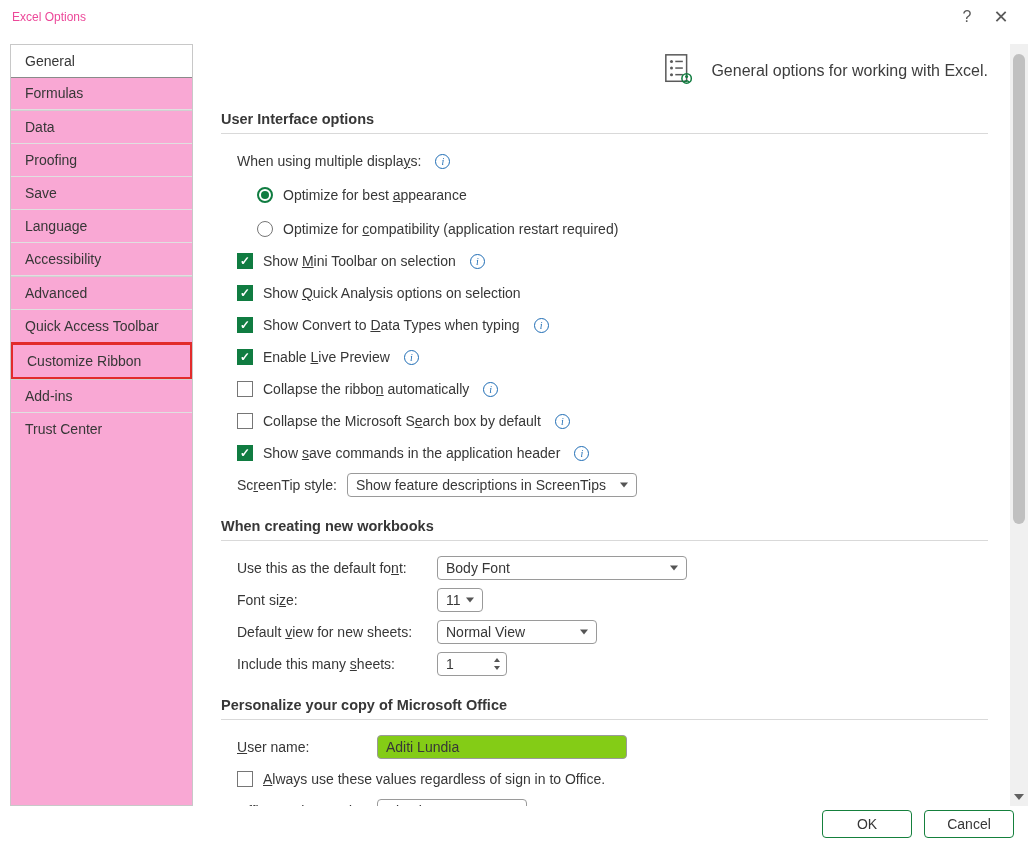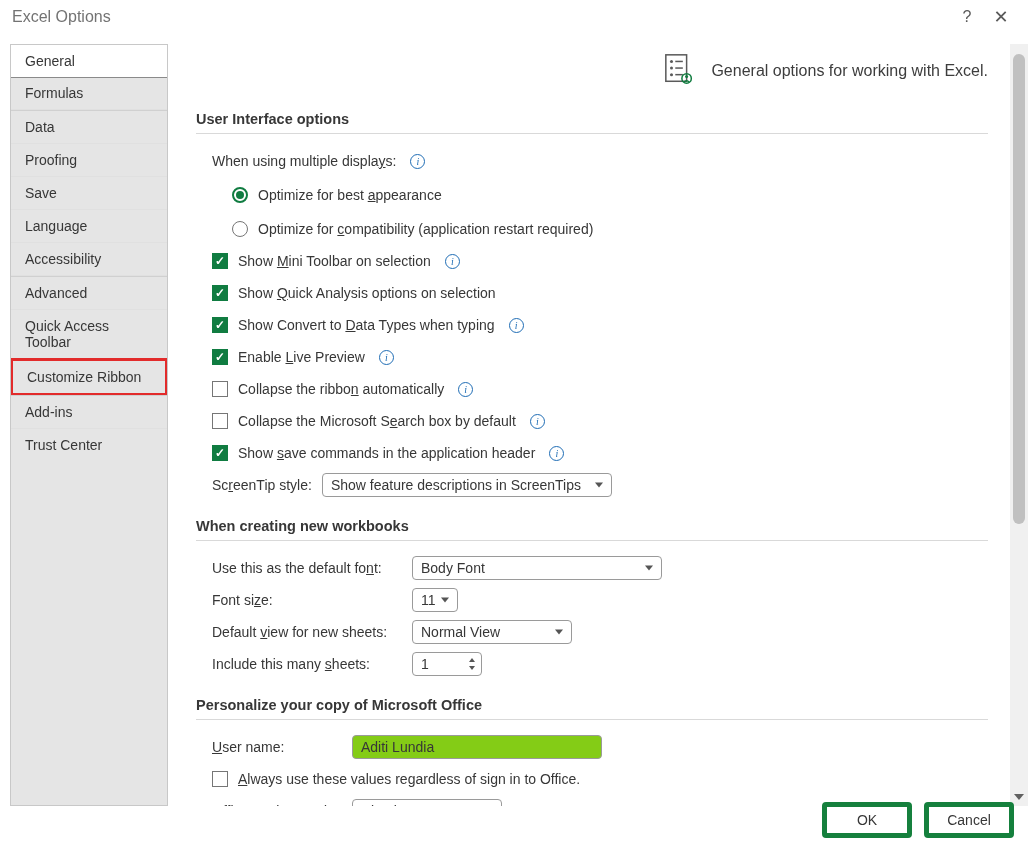--- a/index.html
+++ b/index.html
@@ -12,34 +12,34 @@
   height: 844px;
   overflow: hidden;
   position: relative;
 }
 .titlebar {
   display: flex;
   align-items: center;
   padding: 6px 10px 6px 12px;
   height: 34px;
 }
-.titlebar .title { color: #737373; font-size: 16px; }
+.titlebar .title { color: #ec4899; font-size: 12px; }
 .titlebar .spacer { flex: 1; }
 .titlebar .tbtn { width: 34px; text-align: center; color: #5a5a5a; font-size: 16px; cursor: default; }
 .titlebar .tbtn.close { font-size: 18px; }
 
 .body-area {
   display: flex;
   height: 772px;
 }
 .sidebar {
-  width: 158px;
+  width: 183px;
   margin: 10px 0 0 10px;
   border: 1px solid #c8c8c8;
-  background: #e5e5e5;
+  background: #f9a8d4;
   overflow: hidden;
 }
 .sidebar .item {
   padding: 8px 14px;
   border-bottom: 1px solid #e0e0e0;
   cursor: default;
 }
 .sidebar .item.selected {
   background: #fff;
   border: 1px solid #8a8a8a;
@@ -209,21 +209,21 @@
   border-top: 6px solid #606060;
 }
 
 .footer {
   position: absolute;
   bottom: 6px; right: 14px;
   display: flex;
   gap: 12px;
 }
 .footer .btn {
-  border: 5px solid #15803d;
+  border: 1px solid #15803d;
   border-radius: 4px;
   padding: 5px 8px;
   width: 90px;
   text-align: center;
   background: #fff;
 }
 </style>
 </head>
 <body>
 

